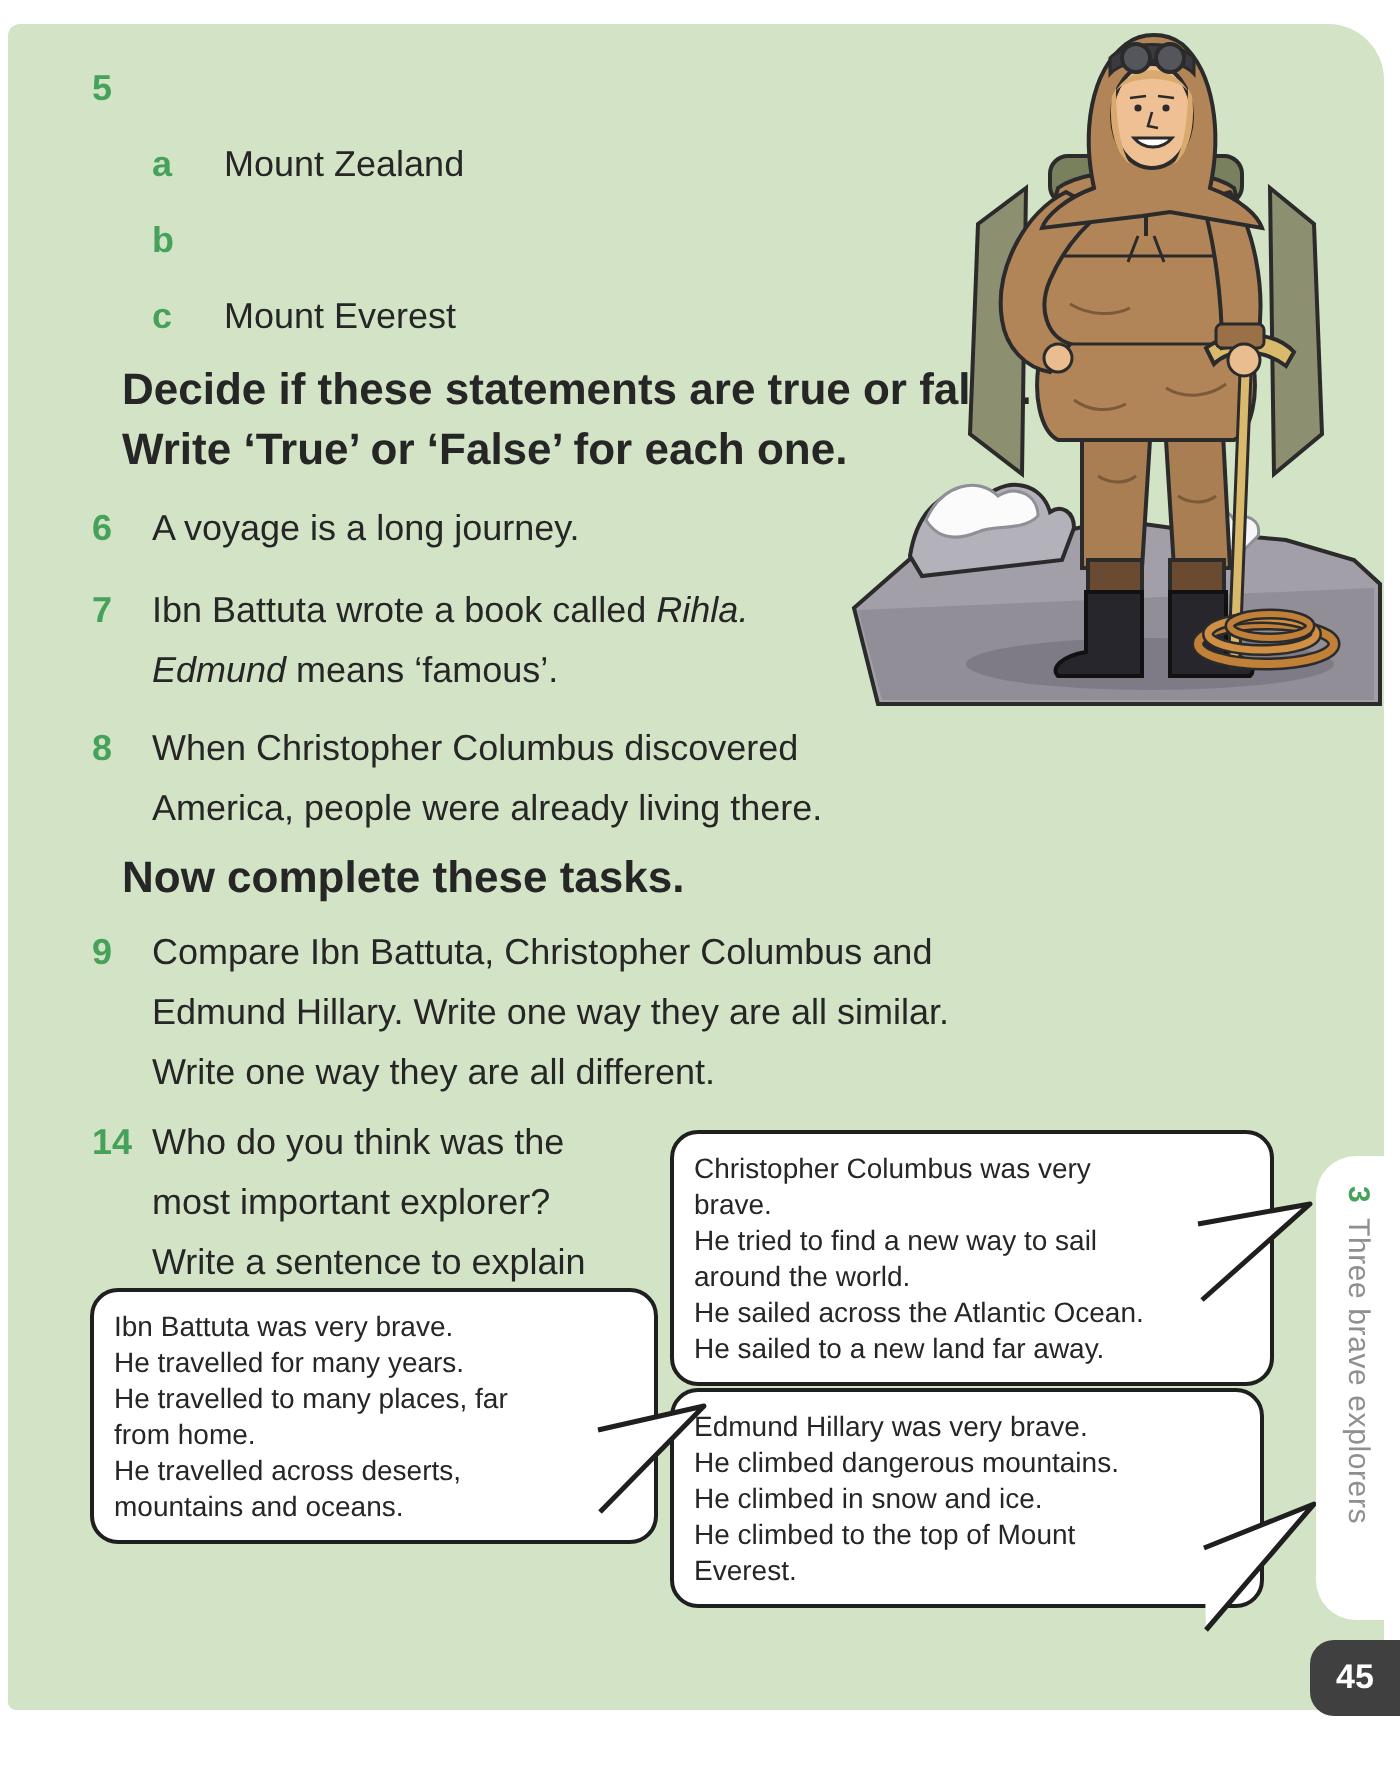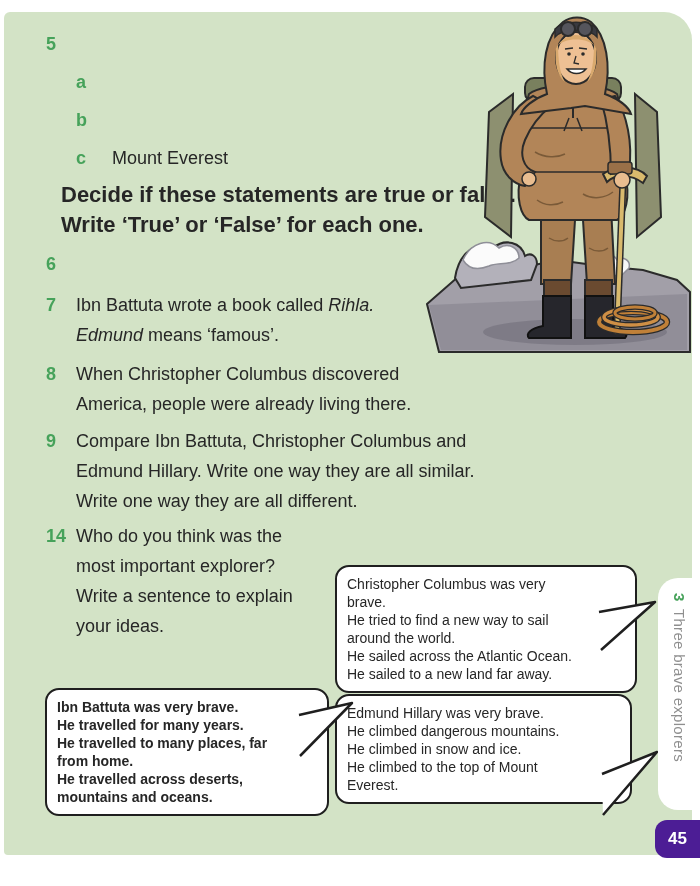--- a/index.html
+++ b/index.html
@@ -25,85 +25,88 @@
   .mt7{margin-top:7px;}
   .mt5{margin-top:5px;}
   .ital{font-style:italic;margin-top:42px;}
   
   .bubble{
     position:absolute;background:#ffffff;border:2.5px solid #1f1f1f;border-radius:14px;
     padding:8px 10px;font-size:14px;line-height:18px;z-index:5;
   }
   .bubble-text{white-space:pre-line;}
   .bubble-columbus{left:335px;top:565px;width:278px;min-height:104px;}
-  .bubble-ibn{left:45px;top:688px;width:260px;min-height:108px;font-weight:bold;}
+  .bubble-ibn{left:45px;top:644px;width:260px;min-height:108px;}
   .bubble-hillary{left:335px;top:694px;width:273px;min-height:90px;}
   .tail{position:absolute;z-index:6;}
   .tail-columbus{left:596px;top:594px;}
   .tail-ibn{left:295px;top:696px;}
   .tail-hillary{left:598px;top:744px;}
   
   .illustration{position:absolute;left:425px;top:2px;z-index:3;}
   
   .sidebar-tab{
     position:absolute;right:0;top:578px;width:42px;height:232px;background:#ffffff;
     border-radius:20px 0 0 20px;z-index:7;display:flex;justify-content:center;
   }
   .vtext{
     writing-mode:vertical-rl;font-size:15px;padding-top:15px;letter-spacing:0.3px;
   }
   .unum{font-weight:700;color:#46a25a;}
   .utitle{color:#8f8f8f;margin-top:7px;}
   
   .page-number-box{
-    position:absolute;right:0;top:820px;width:45px;height:38px;background:#4c1d95;
+    position:absolute;right:0;top:820px;width:45px;height:38px;background:#404040;
     border-radius:12px 0 0 12px;z-index:7;display:flex;align-items:center;justify-content:center;
     color:#ffffff;font-weight:700;font-size:17px;
   }
 </style>
 </head>
 <body>
 
 <div class="stage">
 
   <div class="panel">
     <div class="content">
 
       <div class="row">
         <span class="qnum">5</span>
       </div>
       <div class="row opt">
         <span class="optletter">a</span>
+        <span class="qtext">Mount Zealand</span>
       </div>
       <div class="row opt">
         <span class="optletter">b</span>
       </div>
       <div class="row opt">
         <span class="optletter">c</span>
         <span class="qtext">Mount Everest</span>
       </div>
 
       <div class="heading h1">Decide if these statements are true or false.
 Write ‘True’ or ‘False’ for each one.</div>
 
       <div class="row mt9">
         <span class="qnum">6</span>
+        <span class="qtext">A voyage is a long journey.</span>
       </div>
 
       <div class="row mt11">
         <span class="qnum">7</span>
         <span class="qtext"><span>Ibn Battuta wrote a book called </span><span class="ital">Rihla.</span><br><span class="ital">Edmund</span><span> means ‘famous’.</span></span>
       </div>
 
       <div class="row mt9">
         <span class="qnum">8</span>
         <span class="qtext">When Christopher Columbus discovered
 America, people were already living there.</span>
       </div>
 
+      <div class="heading h2">Now complete these tasks.</div>
 
       <div class="row mt7">
         <span class="qnum">9</span>
         <span class="qtext">Compare Ibn Battuta, Christopher Columbus and
 Edmund Hillary. Write one way they are all similar.
 Write one way they are all different.</span>
       </div>
 
       <div class="row mt5">
         <span class="qnum">14</span>

